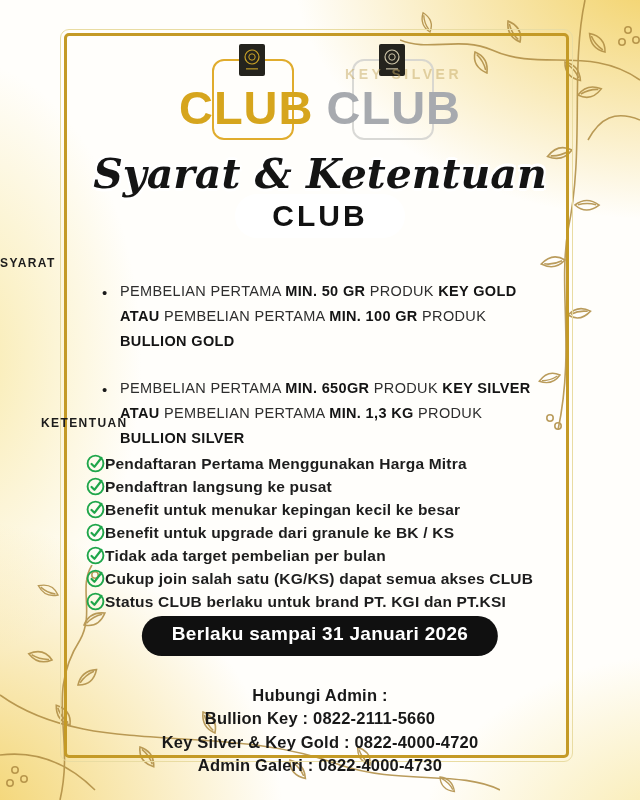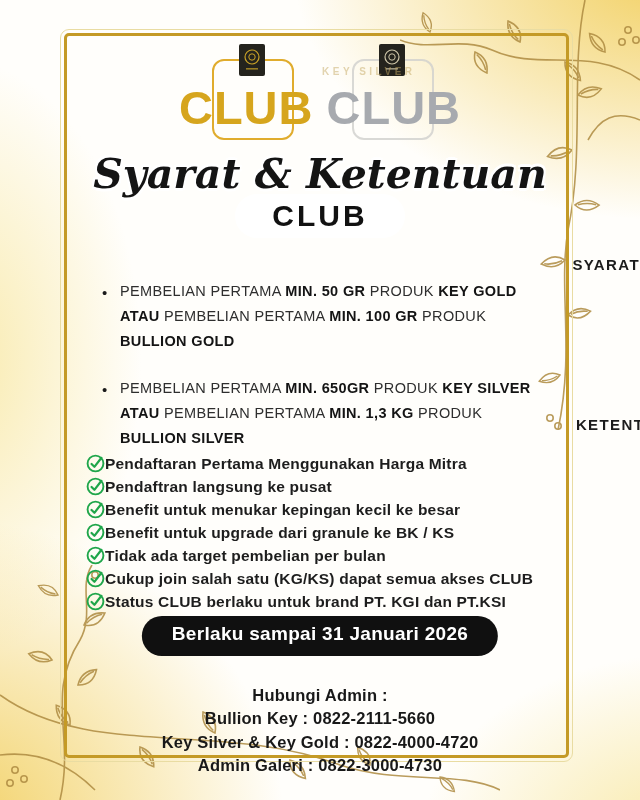--- a/index.html
+++ b/index.html
@@ -25,22 +25,22 @@
   }
   
   .card{position:absolute;top:59px;width:78px;height:77px;border-radius:12px;}
   .card-gold{left:212px;border:2px solid #E0AC2D;}
   .card-silver{left:352px;border:2px solid rgba(208,208,205,.8);}
   .logo{position:absolute;top:44px;width:26px;height:32px;background:#24231d;border-radius:2px;
         display:flex;align-items:center;justify-content:center;}
   .logo-gold{left:239px;}
   .logo-silver{left:379px;}
   .watermark{
-    position:absolute;top:66px;left:322px;width:140px;text-align:left;
-    font-size:10px;font-weight:700;letter-spacing:3.5px;color:rgba(198,170,100,.5);
+    position:absolute;top:66px;left:322px;width:140px;text-align:right;
+    font-size:14px;font-weight:700;letter-spacing:3.5px;color:rgba(198,170,100,.5);
   }
   .club-row{
     position:absolute;top:84px;left:0;width:100%;
     display:flex;justify-content:center;gap:13px;
     font-size:47px;font-weight:800;letter-spacing:1px;line-height:1;
   }
   .club-gold{color:#D6A51D;}
   .club-silver{color:#A7AAAF;}
   .script-title{
     position:absolute;top:150px;left:0;width:100%;text-align:center;
@@ -48,22 +48,22 @@
     font-style:italic;font-weight:700;font-size:41px;color:#141414;
     text-shadow:-2px -2px 0 #fff,2px -2px 0 #fff,-2px 2px 0 #fff,2px 2px 0 #fff,0 3px 0 #fff,0 -3px 0 #fff;
   }
   .club-pill{
     position:absolute;top:194px;left:50%;transform:translateX(-50%);
     width:170px;height:44px;background:#ffffff;border-radius:24px;
     text-align:center;line-height:44px;font-size:30px;font-weight:800;
     letter-spacing:3px;color:#111;
   }
   .section-heading{
-    position:absolute;left:0;width:100%;text-align:right;
-    font-size:15px;font-weight:800;letter-spacing:1.4px;color:#1c1c1c;
+    position:absolute;left:0;width:100%;text-align:left;
+    font-size:12px;font-weight:800;letter-spacing:1.4px;color:#1c1c1c;
   }
   .syarat-heading{top:256px;}
   .ketentuan-heading{top:416px;margin-left:41px;}
   .syarat-list{
     position:absolute;top:279px;left:100px;width:442px;
     list-style:none;margin:0;padding:0;
   }
   .syarat-item{
     position:relative;padding-left:20px;margin-bottom:22px;
     font-size:14.5px;line-height:1.73;letter-spacing:.35px;color:#2e2e2e;
@@ -246,17 +246,17 @@
   </li>
 </ul>
 
   <div class="validity-pill">Berlaku sampai 31 Januari 2026</div>
 
   <div class="contact">
     <div>Hubungi Admin :</div>
     <div>
         <div>Bullion Key : 0822-2111-5660</div>
         <div>Key Silver &amp; Key Gold : 0822-4000-4720</div>
-        <div>Admin Galeri : 0822-3000-4730</div>
+        <div>Admin Galeri : 0822-4000-4730</div>
       </div>
   </div>
 
 </div>
 
 </body></html>

